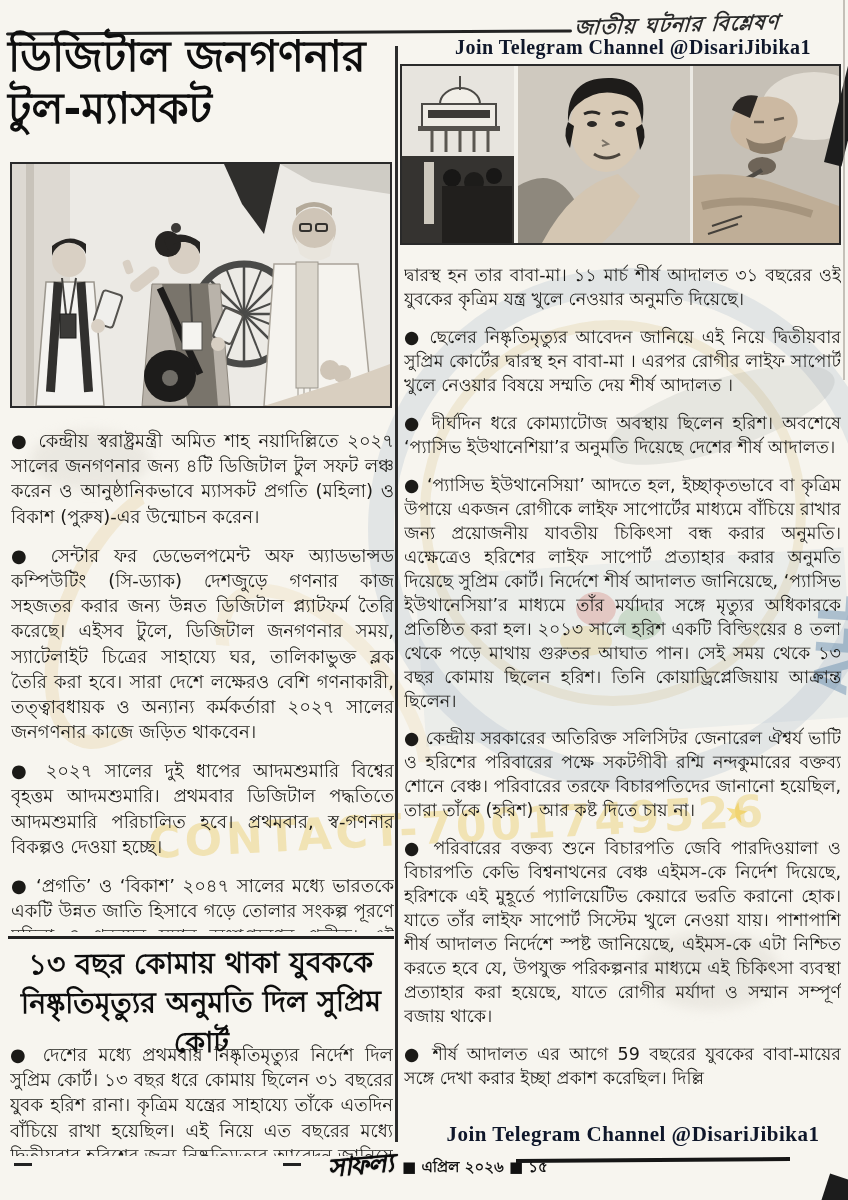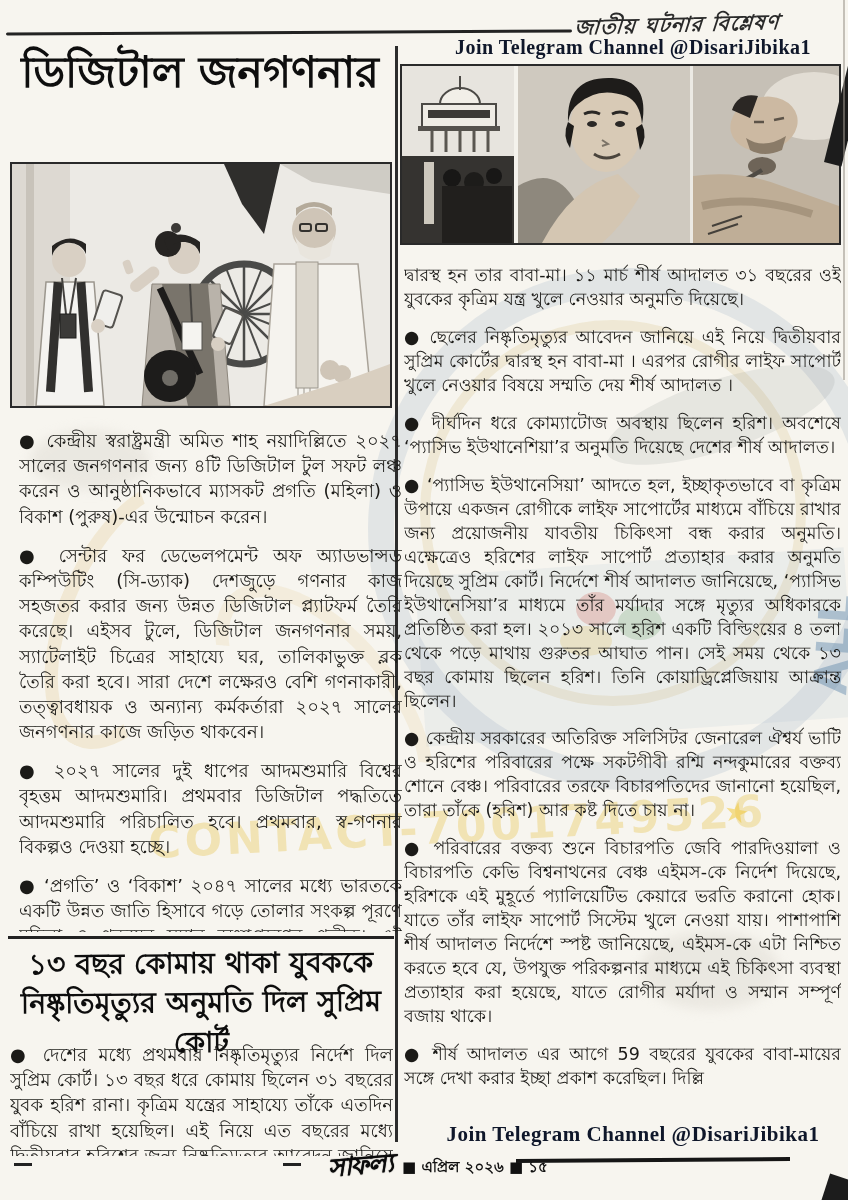--- a/index.html
+++ b/index.html
@@ -12,28 +12,28 @@
   
   .top-rule{left:6px;top:31px;width:566px;height:3px;background:#232323;transform:rotate(-.3deg);border-radius:2px;}
   .handwritten{left:574px;top:8px;width:268px;font-size:21px;font-weight:bold;font-style:italic;
     transform:rotate(-1.6deg) skewX(-6deg);color:#2a2a2a;letter-spacing:1px;white-space:nowrap;}
   .telegram{color:#0f172a;font-family:Liberation Serif, serif;font-weight:bold;
     font-size:20px;letter-spacing:.5px;white-space:nowrap;z-index:6;}
   .telegram-top{left:422px;top:36px;width:422px;text-align:center;}
   .telegram-bottom{left:420px;top:1122px;width:426px;text-align:center;font-size:21px;}
   
   .v-divider{left:395px;top:46px;width:2.5px;height:1096px;background:#2c2c2c;}
-  .headline1{left:8px;top:46px;width:384px;text-align:center;font-weight:bold;
+  .headline1{left:8px;top:30px;width:384px;font-weight:bold;
     font-size:43px;line-height:1.22;color:#0e0e0e;letter-spacing:0;}
   .photo-frame{border:2px solid #2a2a2a;background:#e9e7e2;box-sizing:border-box;overflow:hidden;}
   .photo-left{left:10px;top:162px;width:382px;height:246px;}
   .photo-right{left:400px;top:64px;width:441px;height:181px;border-width:2px;}
   .body-col{font-size:18px;line-height:1.4;text-align:justify;overflow:hidden;}
   .body-col p{margin:14px 0 3px 0;}
-  .left-paras{left:19px;top:414px;width:383px;height:518px;}
+  .left-paras{left:11px;top:414px;width:383px;height:518px;}
   .rule2{left:8px;top:936px;width:386px;height:2.5px;background:#222;}
   .headline2{left:6px;top:944px;width:390px;text-align:center;font-weight:bold;
     font-size:28.5px;line-height:1.38;color:#0d0d0d;transform:rotate(-.4deg);}
   .left-paras2{left:10px;top:1028px;width:383px;height:128px;}
   .right-paras{left:404px;top:250px;width:437px;height:888px;font-size:17.5px;line-height:1.37;}
   
   .footer-dash{top:1163px;width:18px;height:3px;background:#222;}
   .magazine-logo{left:328px;top:1146px;font-size:25px;font-weight:bold;font-style:italic;
     transform:rotate(-5deg);color:#0b0b0b;letter-spacing:-1px;text-shadow:0 0 1px #000;}
   .issue-info{left:402px;top:1155px;font-size:15px;font-weight:bold;color:#111;white-space:nowrap;}
@@ -81,20 +81,21 @@
   <div class="abs smudge" style="left:640px;top:930px;width:140px;height:80px;"></div>
 
   <div class="abs top-rule content"></div>
   <div class="abs handwritten content">জাতীয় ঘটনার বিশ্লেষণ</div>
   <div class="abs telegram telegram-top content">Join Telegram Channel @DisariJibika1</div>
 
   <div class="abs v-divider content"></div>
 
   <div class="abs headline1 content">
     <div>ডিজিটাল জনগণনার</div>
+    <div>টুল-ম্যাসকট</div>
   </div>
 
   <div class="abs photo-frame photo-left content">
     <svg width="378" height="242" viewBox="0 0 378 242">
       <rect x="0" y="0" width="378" height="242" fill="#eceae5"></rect>
       <rect x="0" y="0" width="58" height="242" fill="#ddd9d2"></rect>
       <rect x="14" y="0" width="8" height="242" fill="#c8c3ba"></rect>
       <polygon points="212,0 268,0 252,70 230,40" fill="#2f2e2c"></polygon>
       <polygon points="268,0 378,0 378,30 300,18" fill="#cfccc5"></polygon>
 

